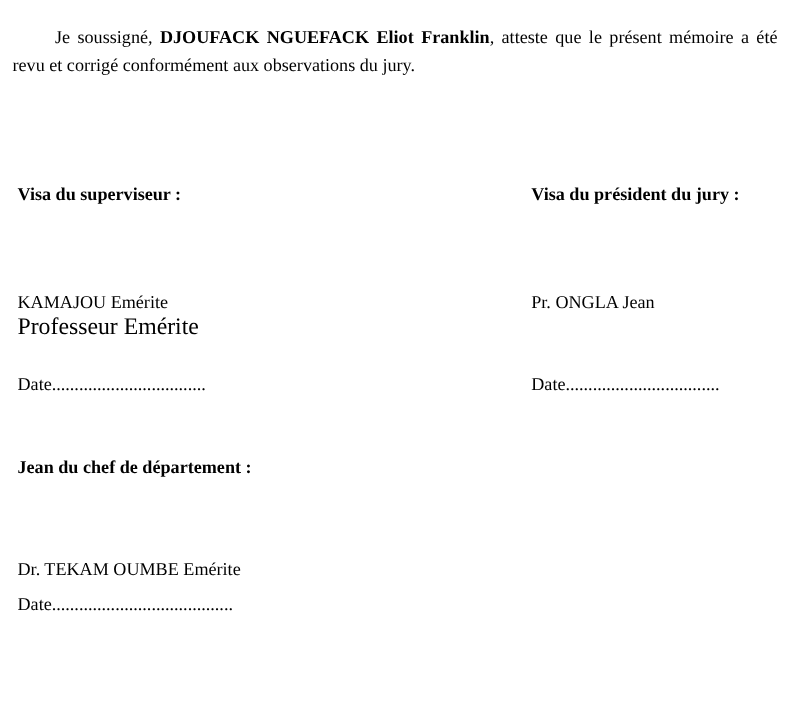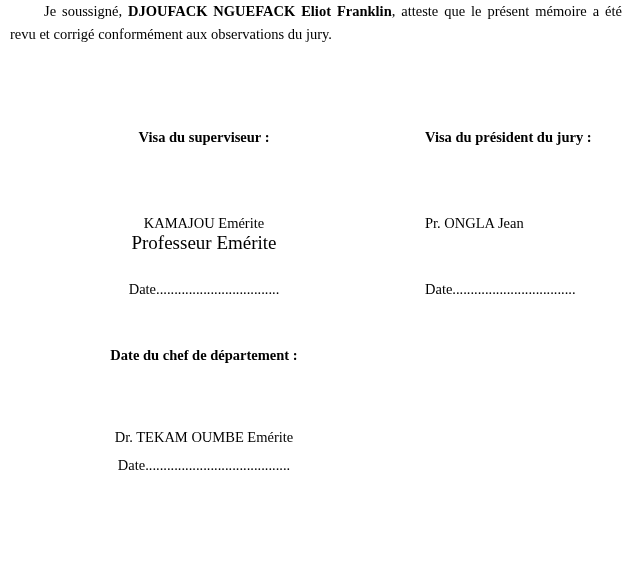--- a/index.html
+++ b/index.html
@@ -12,21 +12,21 @@
     background: #ffffff;
     font-family: "Liberation Serif", serif;
     color: #000000;
     overflow: hidden;
   }
   .page {
     position: relative;
     width: 640px;
     height: 580px;
     box-sizing: border-box;
-    padding: 0 16px 0 10px;
+    padding: 19px 16px 0 10px;
   }
   .intro {
     font-size: 14.5px;
     line-height: 1.62;
     text-align: justify;
     text-justify: inter-word;
     text-indent: 34px;
     margin: 0;
     padding-right: 2px;
   }
@@ -42,21 +42,20 @@
   .row {
     position: relative;
     display: block;
     height: 0;
   }
   .col-left {
     position: absolute;
     left: 4px;
     top: 0;
     width: 380px;
-    text-align: center;
   }
   .col-right {
     position: absolute;
     left: 415px;
     top: 0;
     width: 220px;
   }
   .heading {
     font-size: 14.5px;
     font-weight: bold;
@@ -115,21 +114,21 @@
     </div>
     <div class="col-right">
       <div class="date">Date..................................</div>
     </div>
   </div>
 
   <div class="gap-5"></div>
 
   <div class="row">
     <div class="col-left">
-      <div class="heading">Date du chef de département :</div>
+      <div class="heading">Jean du chef de département :</div>
     </div>
   </div>
 
   <div class="gap-1"></div>
 
   <div class="row">
     <div class="col-left">
       <div class="plain">Dr. TEKAM OUMBE Emérite</div>
     </div>
   </div>

